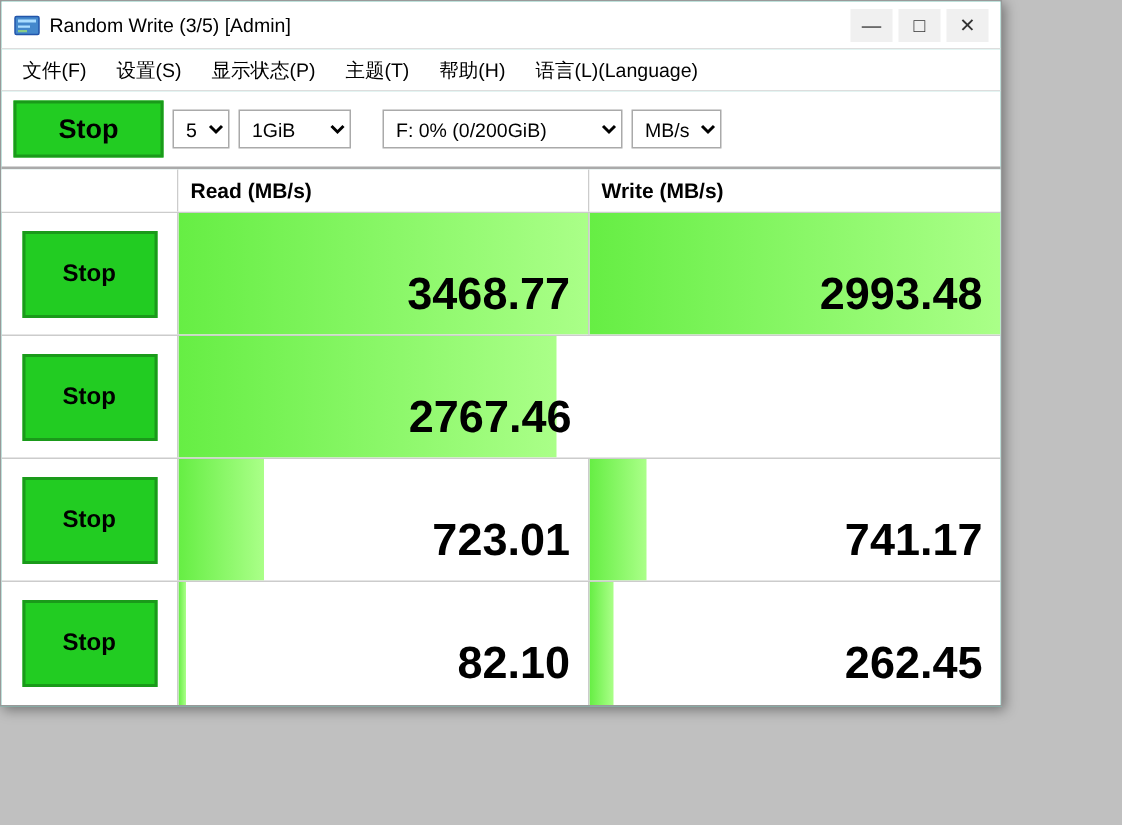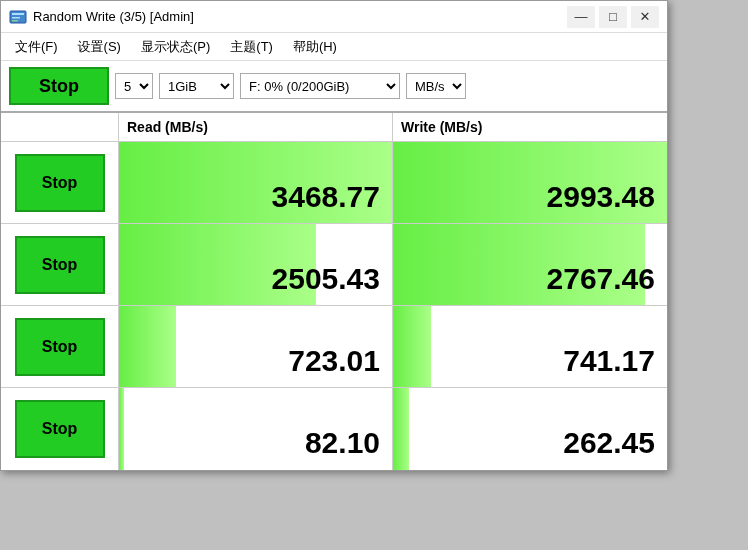--- a/index.html
+++ b/index.html
@@ -99,20 +99,21 @@
     .toolbar-select {
       height: 26px;
       font-size: 13px;
       border: 1px solid #aaa;
       background: white;
       padding: 0 4px;
       cursor: pointer;
     }
     .drive-select {
       min-width: 160px;
+      margin-left: 15px;
     }
 
     
     .content {
       background: white;
       padding: 0;
     }
 
     
     .header-row {
@@ -206,20 +207,21 @@
       <button class="title-btn close">✕</button>
     </div>
   </div>
 
   <div class="menu-bar">
   <div class="menu-item">文件(F)</div>
       <div class="menu-item">设置(S)</div>
       <div class="menu-item">显示状态(P)</div>
       <div class="menu-item">主题(T)</div>
       <div class="menu-item">帮助(H)</div>
+      <div class="menu-item">语言(L)(Language)</div>
     </div>
 
   <div class="toolbar">
     <button class="stop-btn-main">Stop</button>
     <select class="toolbar-select">
       <option>5</option>
       <option>1</option>
       <option>2</option>
       <option>4</option>
       <option>8</option>
@@ -258,24 +260,20 @@
           <div class="value-cell">
             <div class="bar-bg" style="width: 100%;"></div>
             <span class="value-text">2993.48</span>
           </div>
         </div>
         <div class="data-row">
           <div class="stop-cell">
             <button class="stop-btn">Stop</button>
           </div>
           <div class="value-cell">
-            <div class="bar-bg" style="width: 72%;"></div>
-            <span class="value-text">2505.43</span>
-          </div>
-          <div class="value-cell">
             <div class="bar-bg" style="width: 92%;"></div>
             <span class="value-text">2767.46</span>
           </div>
         </div>
         <div class="data-row">
           <div class="stop-cell">
             <button class="stop-btn">Stop</button>
           </div>
           <div class="value-cell">
             <div class="bar-bg" style="width: 21%;"></div>

